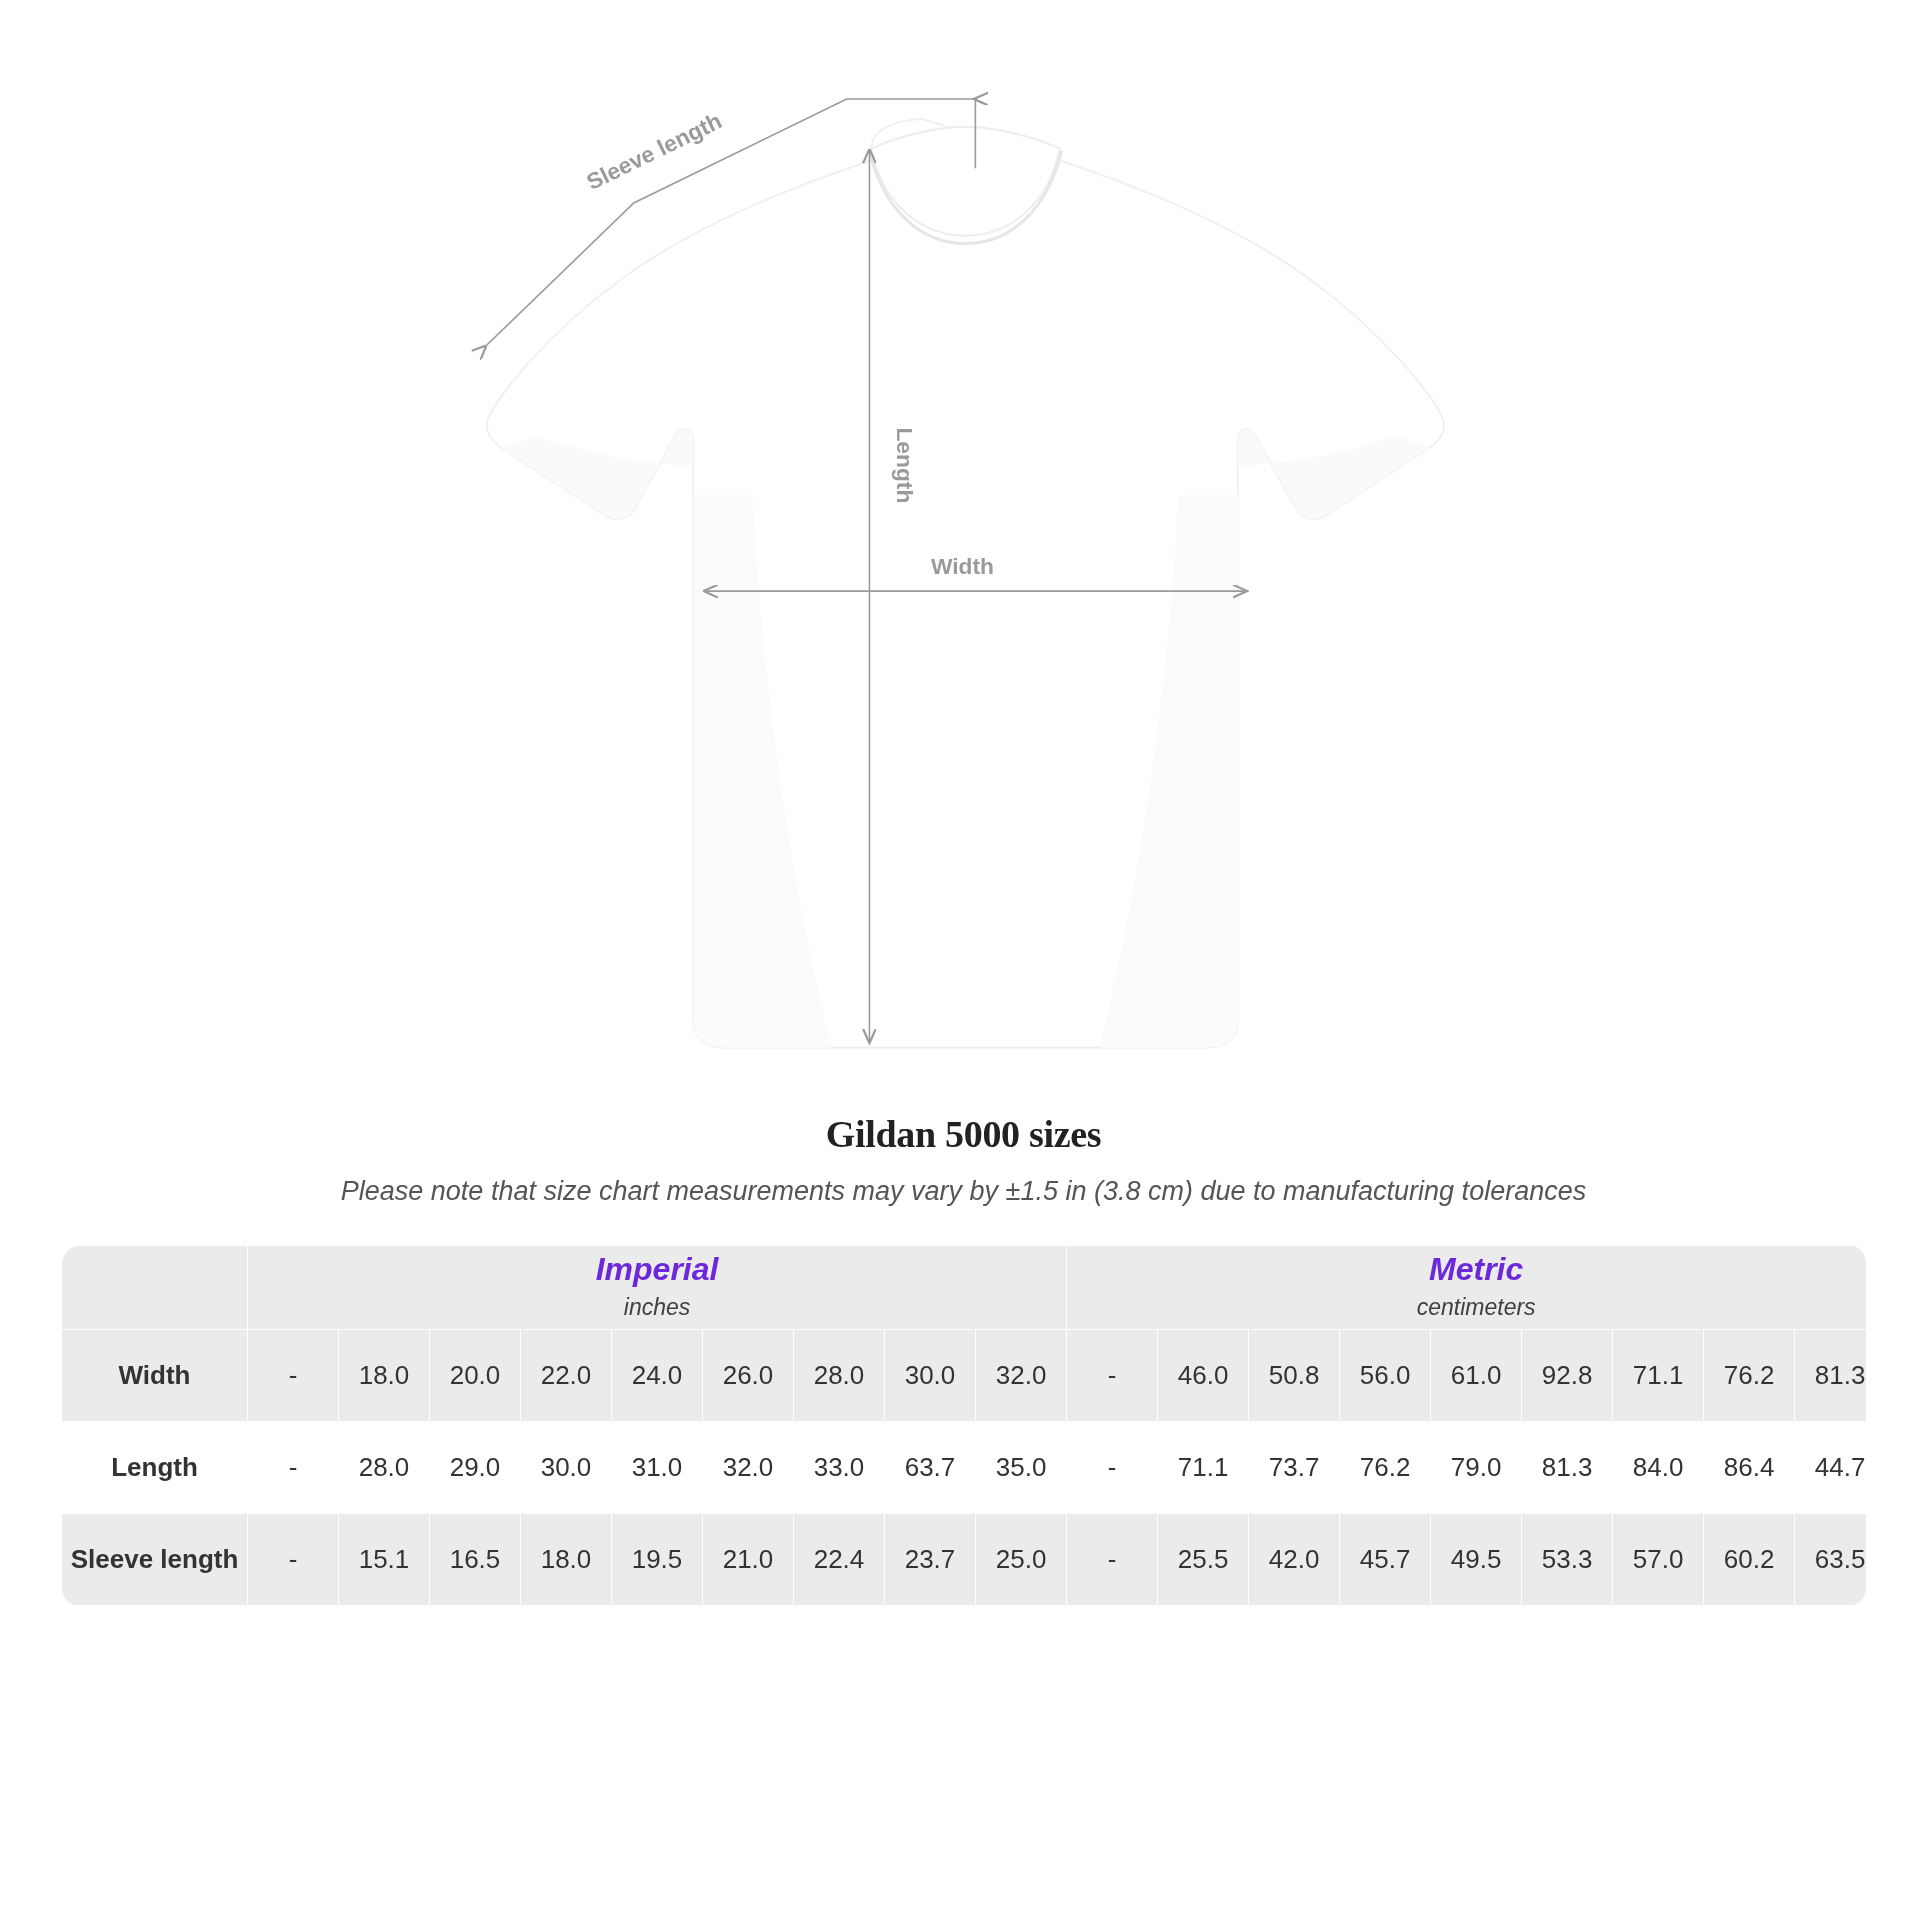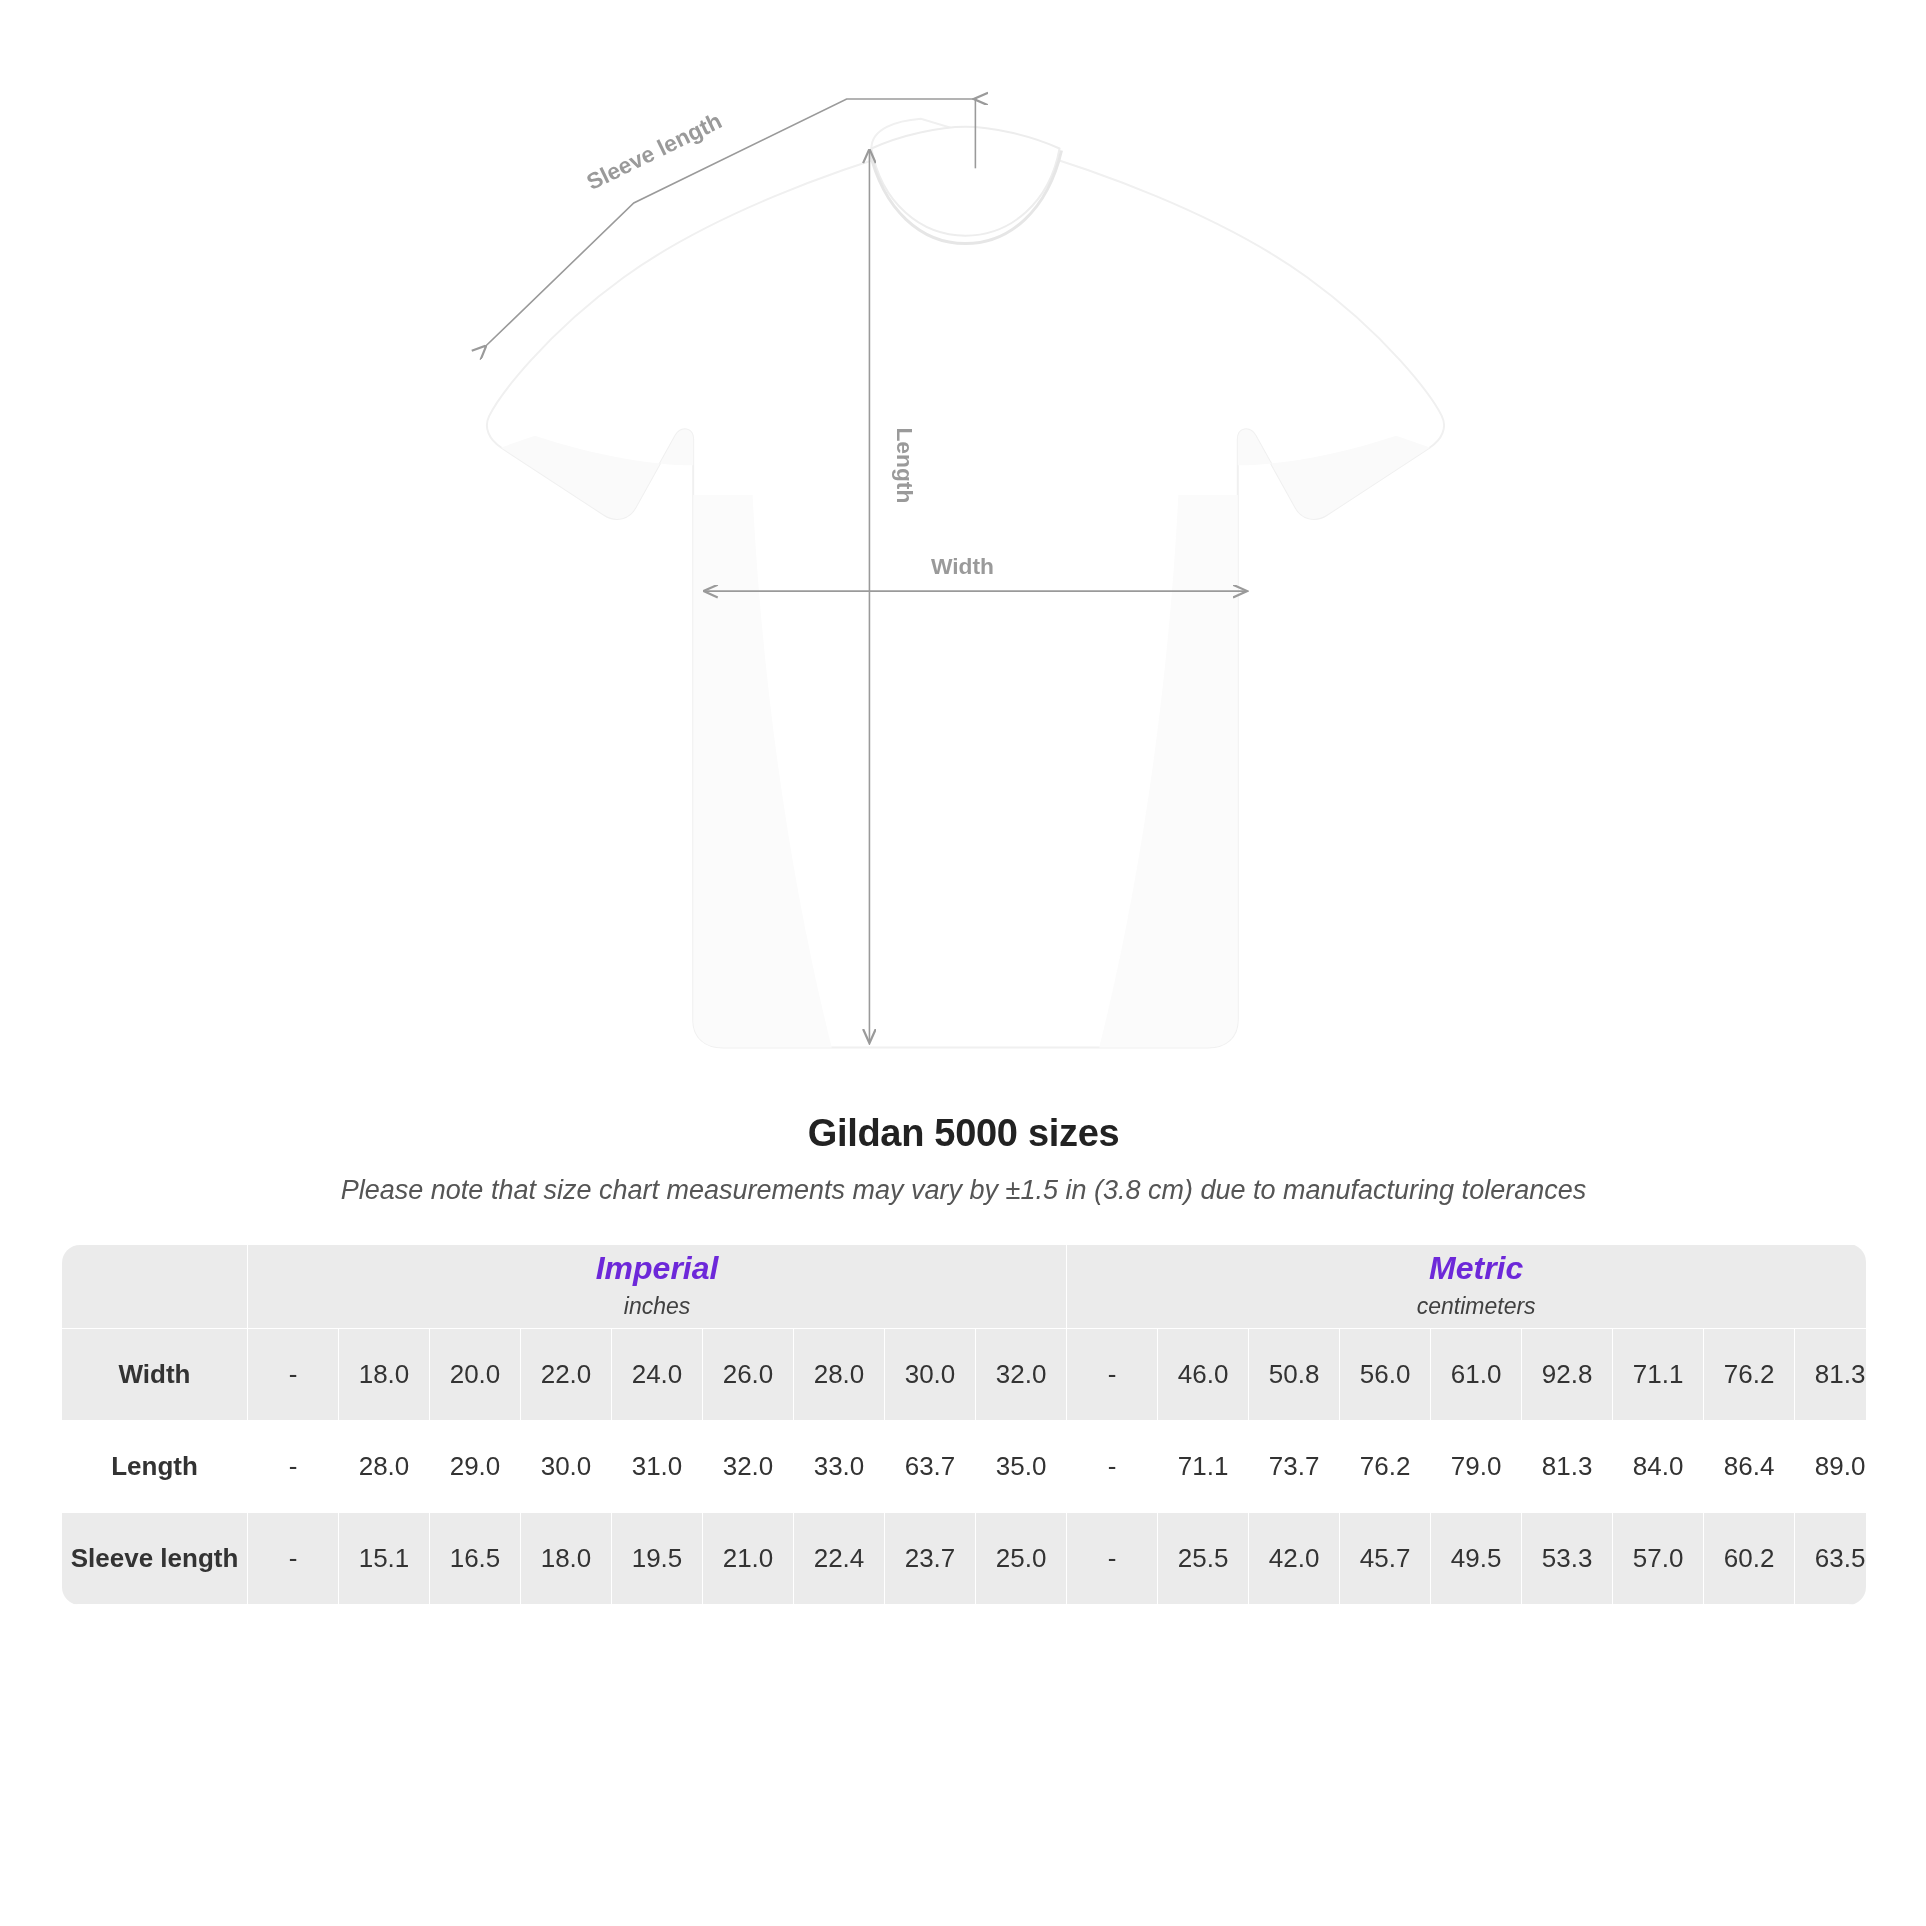--- a/index.html
+++ b/index.html
@@ -34,20 +34,21 @@
   
   .title-block {
     text-align: center;
     margin-top: 8px;
   }
   .chart-title {
     font-size: 38px;
     font-weight: bold;
     color: #222222;
     letter-spacing: -0.3px;
+    font-family: Liberation Serif, serif;
   }
   .chart-note {
     font-size: 27px;
     font-style: italic;
     color: #555555;
     margin-top: 20px;
   }
 
   
   .table-wrap {
@@ -277,21 +278,21 @@
           <td>63.7</td>
           <td>35.0</td>
           <td>-</td>
           <td>71.1</td>
           <td>73.7</td>
           <td>76.2</td>
           <td>79.0</td>
           <td>81.3</td>
           <td>84.0</td>
           <td>86.4</td>
-          <td>89.0</td>
+          <td>44.7</td>
         </tr>
 
         <tr class="data-row">
           <td class="rowlabel corner-bl">Sleeve length</td>
           <td>-</td>
           <td>15.1</td>
           <td>16.5</td>
           <td>18.0</td>
           <td>19.5</td>
           <td>21.0</td>

